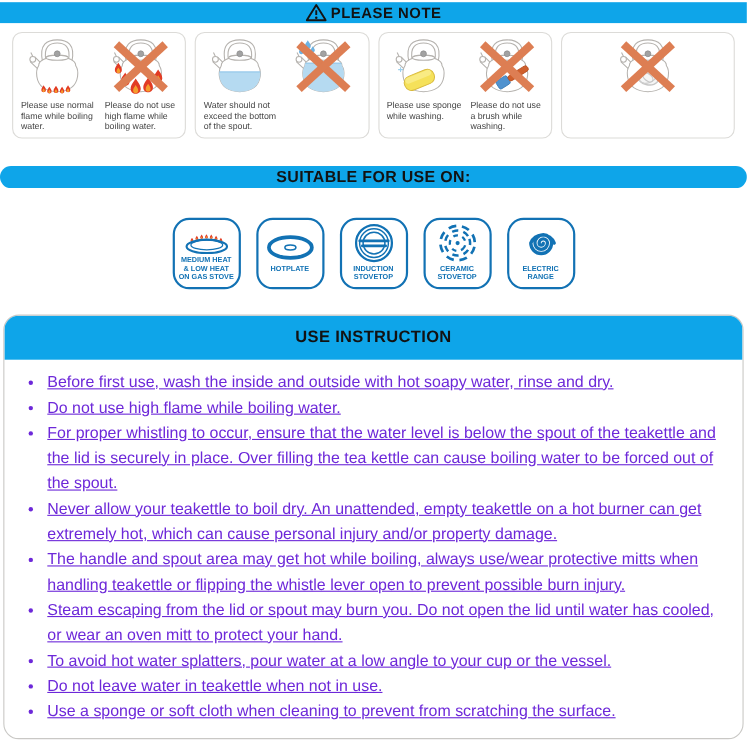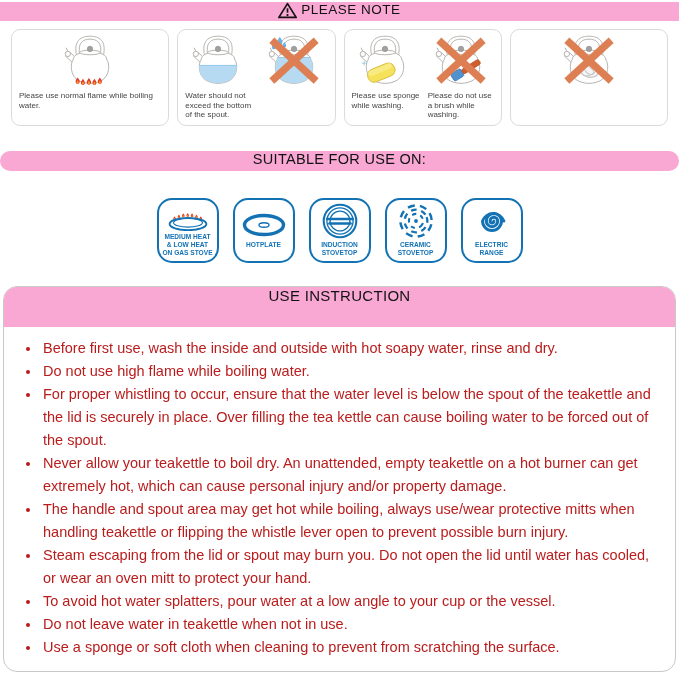--- a/index.html
+++ b/index.html
@@ -1,40 +1,40 @@
 <!DOCTYPE html>
 <html><head>
 <meta charset="utf-8">
 <style>
   * { box-sizing: border-box; margin: 0; padding: 0; }
   html,body { width: 679px; height: 685px; background: #ffffff;
     font-family: "Liberation Sans", sans-serif; overflow: hidden; }
-  .bar { background: #f9a8d4; display: flex; justify-content: center;
-    color: #121212; font-weight: normal; }
+  .bar { background: #0ea5e9; display: flex; align-items: center; justify-content: center;
+    color: #121212; font-weight: bold; }
   .bar-note { margin-top: 2px; height: 19px; font-size: 13.5px; letter-spacing: .5px; gap: 4px; }
   .bar-suitable { margin-top: 25px; height: 20px; font-size: 14.5px; letter-spacing: .3px; border-radius: 10px; }
   .panels { display: flex; gap: 8px; padding: 8px 11px 0 11px; }
   .panel { flex: 1; border: 1px solid #dcdbd8; border-radius: 9px; background: #fff;
     padding: 4px 3px 5px 3px; display: flex; gap: 2px; }
   .fig { flex: 1; display: flex; flex-direction: column; align-items: center; min-width: 0; }
   .fig svg { display: block; }
   .caption { font-size: 8px; line-height: 9.5px; color: #454545; text-align: left;
     width: 100%; padding: 2px 2px 0 4px; }
   .stoves { margin-top: 27px; display: flex; justify-content: center; gap: 14px; }
   .stove { width: 62px; height: 65px; border: 2px solid #1272b4; border-radius: 15px;
     display: flex; flex-direction: column; align-items: center; justify-content: center;
     gap: 2px; background: #fff; }
   .stove-label { font-size: 6.6px; line-height: 7.8px; font-weight: bold; color: #1272b4;
     text-align: center; white-space: pre-line; }
   .instruction-box { margin: 23px 3px 0 3px; border: 1px solid #c9c8c5; border-radius: 14px;
     overflow: hidden; background: #fff; }
   .instruction-head { height: 40px; font-size: 15px; letter-spacing: .3px; }
   .instruction-body { padding: 10px 22px 12px 18px; }
   .instruction-body ul { list-style: disc; padding-left: 19px; }
-  .instruction-body li { font-size: 14.5px; line-height: 23px; color: #b91c1c; padding-left: 2px; }
+  .instruction-body li { font-size: 14.5px; line-height: 23px; color: #6d28d9; padding-left: 2px; text-decoration: underline; }
   .ko { fill: none; stroke: #b5b2ae; stroke-width: 1.1; }
   .kof { fill: #ffffff; stroke: #b5b2ae; stroke-width: 1.1; stroke-linejoin: round; }
 </style>
 </head>
 <body>
 
 <svg width="0" height="0" style="position:absolute">
   <defs>
     <path id="kbody" d="M13,29 C13,23.5 21,20 32,20 C43,20 51,23.5 51,29 C54.5,34 54,46 46.5,51.5 C38.5,57 25.5,57 17.5,51.5 C10,46 9.5,34 13,29 Z"></path>
     <clipPath id="kclip">
@@ -78,20 +78,32 @@
       <svg width="70" height="55" viewBox="0 0 64 62">
         <use href="#kettle"></use>
         <use href="#flame" transform="translate(15.5,49) scale(0.52)"></use>
         <use href="#flame" transform="translate(21.5,50.5) scale(0.5)"></use>
         <use href="#flame" transform="translate(28,49.5) scale(0.55)"></use>
         <use href="#flame" transform="translate(34.5,50.5) scale(0.5)"></use>
         <use href="#flame" transform="translate(40.5,49) scale(0.52)"></use>
       </svg>
       <figcaption class="caption">Please use normal flame while boiling water.</figcaption>
     </figure>
+    <figure class="fig">
+      <svg width="70" height="55" viewBox="0 0 64 62">
+        <use href="#kettle"></use>
+        <use href="#flame" transform="translate(5,26) scale(0.8)"></use>
+        <use href="#flame" transform="translate(11,36) scale(1)"></use>
+        <use href="#flame" transform="translate(21,42) scale(1.15)"></use>
+        <use href="#flame" transform="translate(34,41) scale(1.1)"></use>
+        <use href="#flame" transform="translate(45,33) scale(0.95)"></use>
+        <use href="#xmark"></use>
+      </svg>
+      <figcaption class="caption">Please do not use high flame while boiling water.</figcaption>
+    </figure>
   </div>
 
   <div class="panel">
     <figure class="fig">
       <svg width="70" height="55" viewBox="0 0 64 62">
         <use href="#kettle"></use>
         <g clip-path="url(#kclip)">
           <rect x="8" y="35" width="48" height="24" fill="#b5daf1"></rect>
           <line x1="8" y1="35.4" x2="56" y2="35.4" stroke="#8fc4e8" stroke-width="1"></line>
         </g>

